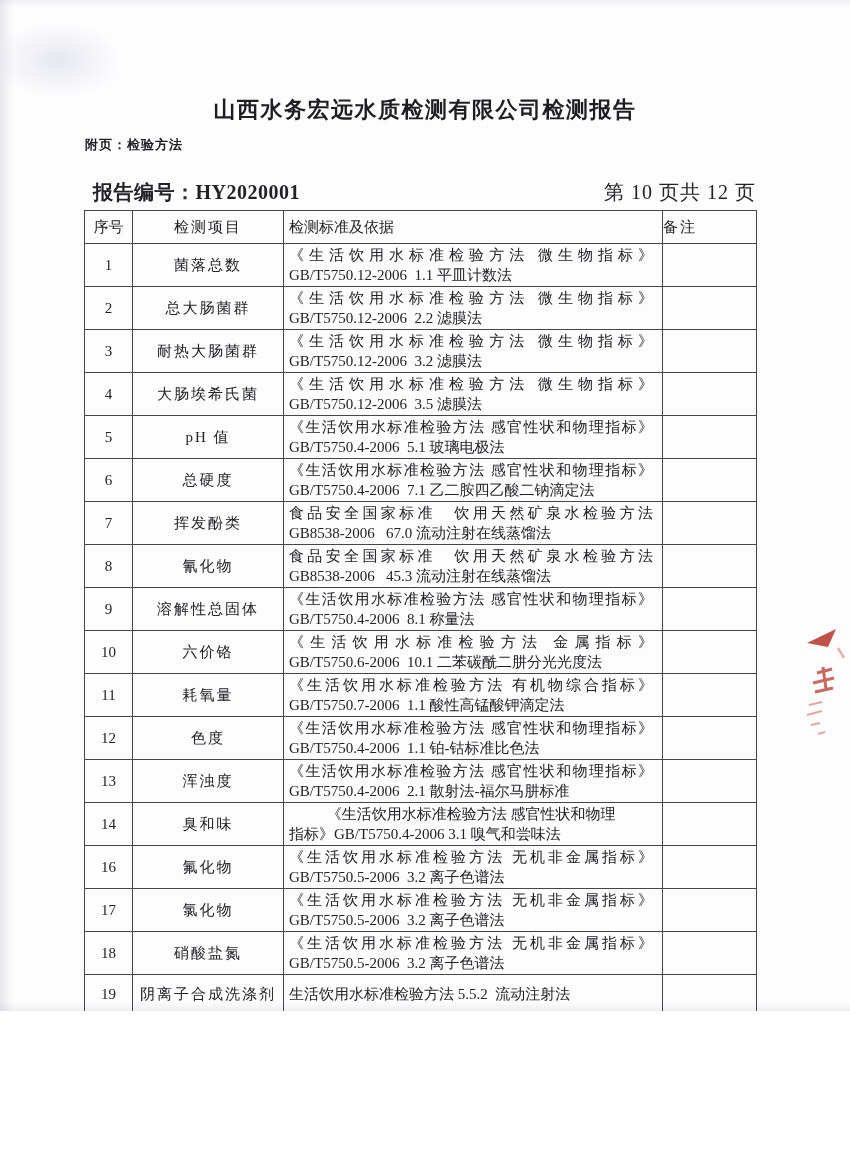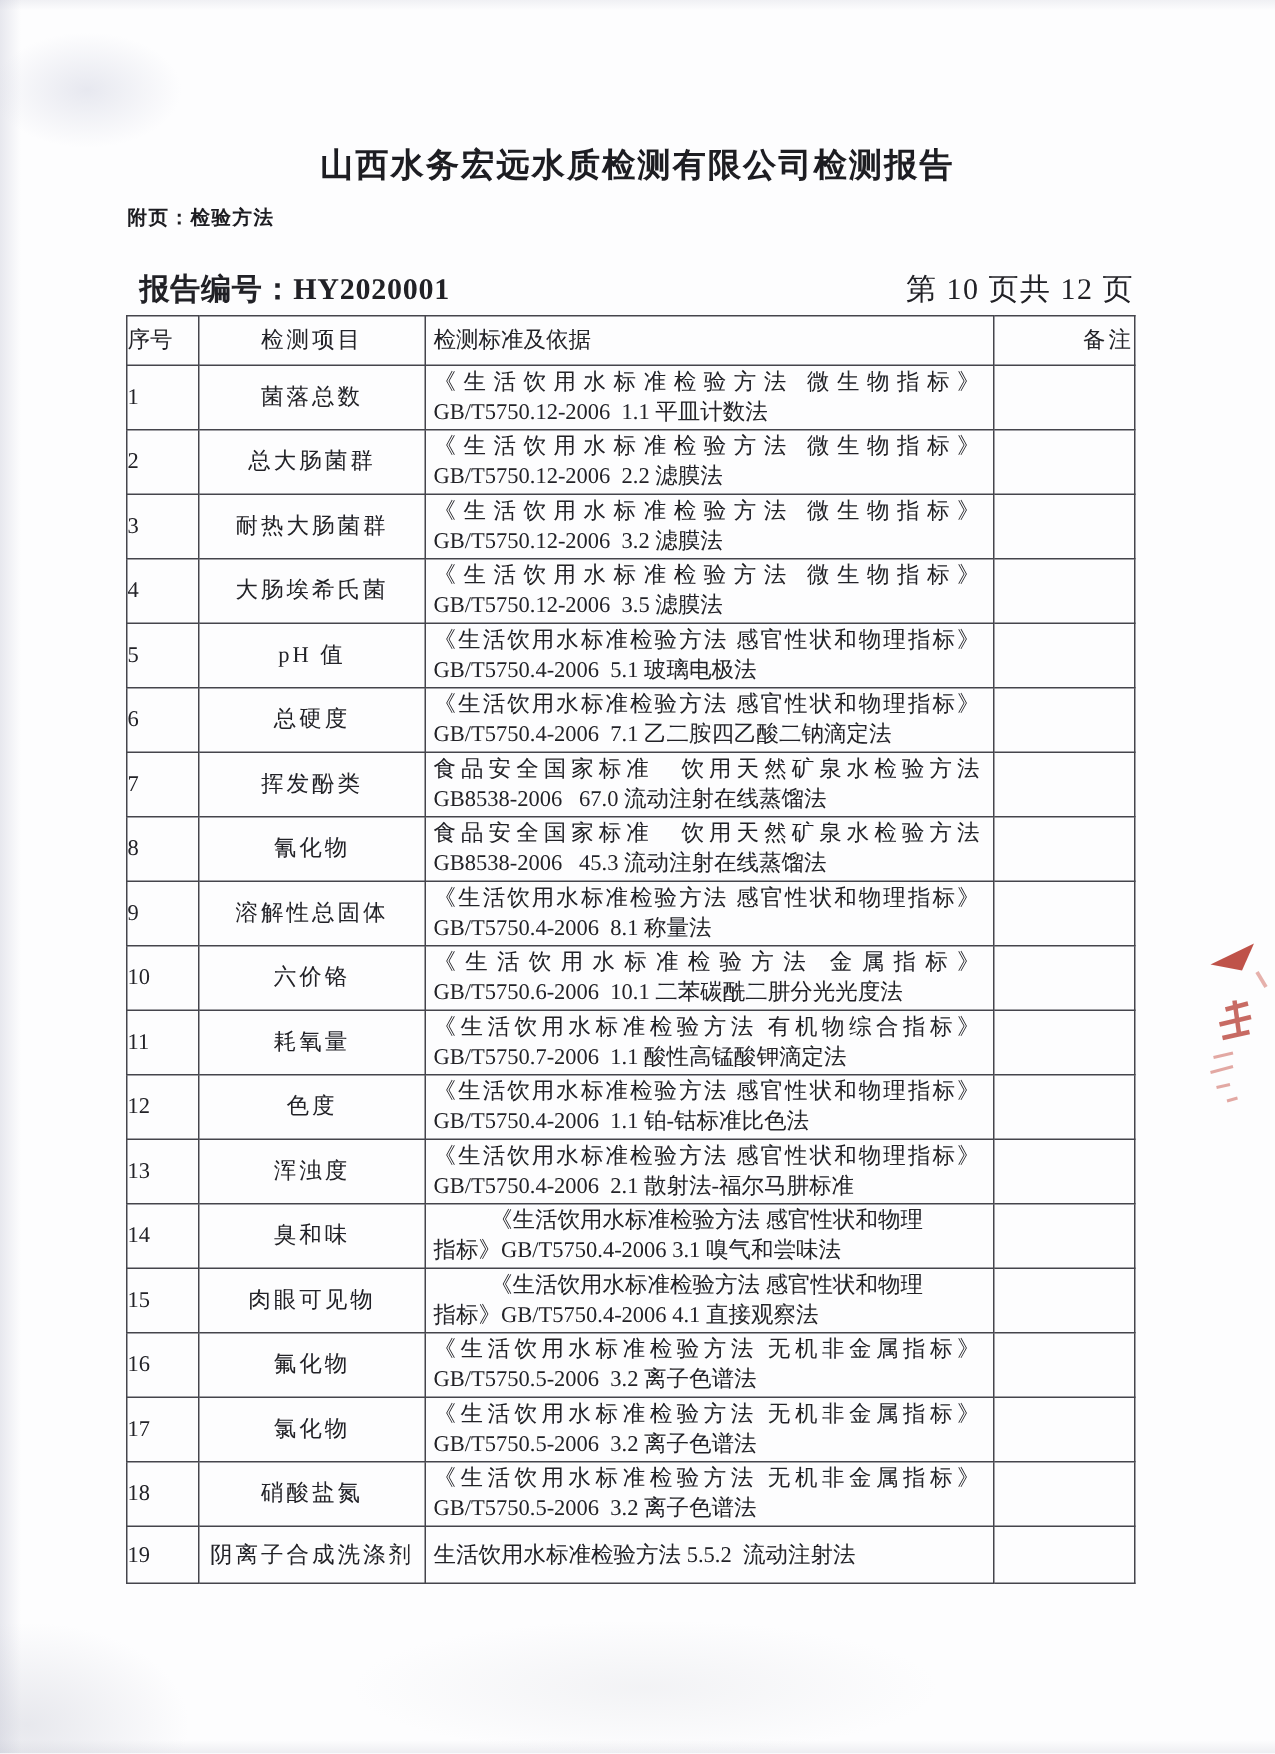--- a/index.html
+++ b/index.html
@@ -2,21 +2,21 @@
 <html><head>
 <meta charset="utf-8">
 <style>
   * { box-sizing: border-box; }
   html, body { margin: 0; padding: 0; }
   body { background: #ffffff; font-family: "Liberation Serif", "DejaVu Serif", serif; }
 
   .page {
     position: relative;
     width: 850px;
-    height: 1169px;
+    height: 1011px;
     overflow: hidden;
     background:
       radial-gradient(ellipse 90px 55px at 58px 60px,  rgba(198,201,218,0.40), rgba(255,255,255,0) 70%),
       radial-gradient(ellipse 150px 95px at 18px 1150px, rgba(196,198,210,0.38), rgba(255,255,255,0) 72%),
       radial-gradient(ellipse 260px 60px at 430px 1125px, rgba(205,207,214,0.22), rgba(255,255,255,0) 75%),
       linear-gradient(to right,  rgba(190,192,208,0.35), rgba(255,255,255,0) 14px),
       linear-gradient(to bottom, rgba(200,202,214,0.25), rgba(255,255,255,0) 7px),
       linear-gradient(to top,    rgba(200,202,212,0.30), rgba(255,255,255,0) 9px),
       #fdfdfe;
   }
@@ -68,24 +68,24 @@
     border: 1.6px solid #45454c;
     padding: 0;
     font-weight: normal;
     vertical-align: middle;
     overflow: hidden;
   }
   .tbl thead tr { height: 33px; }
   .tbl tbody tr { height: 43px; }
   .tbl tbody tr.short { height: 38px; }
 
-  th.c-seq,  td.c-seq  { text-align: left; }
+  th.c-seq,  td.c-seq  { text-align: center; }
   th.c-item, td.c-item { text-align: center; letter-spacing: 2px; }
   th.c-std,  td.c-std  { text-align: left; padding: 1px 9px 1px 5px; }
-  th.c-rem,  td.c-rem  { text-align: right; letter-spacing: 2px; }
+  th.c-rem,  td.c-rem  { text-align: left; letter-spacing: 2px; }
 
   .ln   { white-space: pre-wrap; }
   .ln.j { white-space: normal; text-align: justify; text-align-last: justify; }
   .ln.c { white-space: normal; text-align: center; }
   .ln.l { text-align: left; }
 
   .seal { position: absolute; left: 796px; top: 626px; }
 </style>
 </head>
 <body>
@@ -237,29 +237,20 @@
         <tr>
           <td class="c-seq">14</td>
           <td class="c-item">臭和味</td>
           <td class="c-std">
             <div class="ln c">《生活饮用水标准检验方法 感官性状和物理</div>
             <div class="ln l">指标》GB/T5750.4-2006 3.1 嗅气和尝味法</div>
           </td>
           <td class="c-rem"></td>
         </tr>
         <tr>
-          <td class="c-seq">15</td>
-          <td class="c-item">肉眼可见物</td>
-          <td class="c-std">
-            <div class="ln c">《生活饮用水标准检验方法 感官性状和物理</div>
-            <div class="ln l">指标》GB/T5750.4-2006 4.1 直接观察法</div>
-          </td>
-          <td class="c-rem"></td>
-        </tr>
-        <tr>
           <td class="c-seq">16</td>
           <td class="c-item">氟化物</td>
           <td class="c-std">
             <div class="ln j">《生活饮用水标准检验方法 无机非金属指标》</div>
             <div class="ln l">GB/T5750.5-2006  3.2 离子色谱法</div>
           </td>
           <td class="c-rem"></td>
         </tr>
         <tr>
           <td class="c-seq">17</td>

